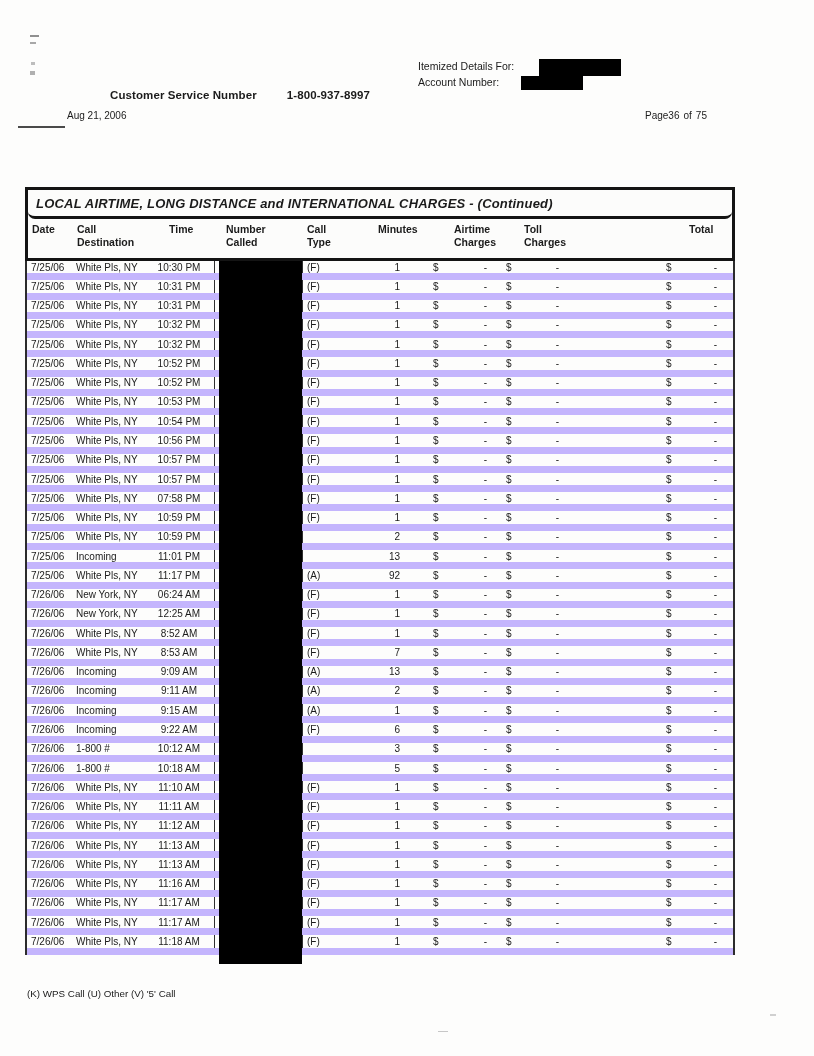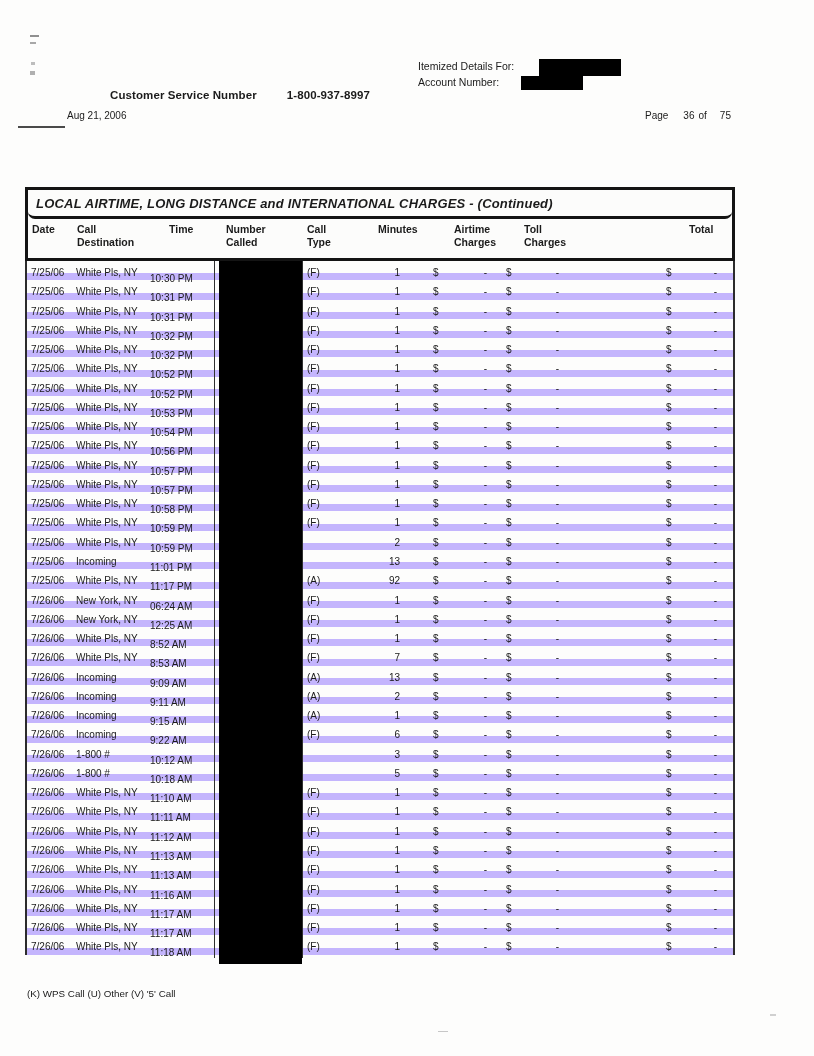--- a/index.html
+++ b/index.html
@@ -24,23 +24,23 @@
   
   .itemized-block{position:absolute;left:418px;top:58px;font-size:10.5px;line-height:16px;}
   .redact{position:absolute;background:#000;}
   .redact-name{left:539px;top:59px;width:82px;height:17px;}
   .redact-acct{left:521px;top:76px;width:62px;height:14px;}
   .csn-line{position:absolute;left:67px;top:89px;font-size:11.5px;font-weight:bold;letter-spacing:.1px;margin-left:43px;}
   .csn-line .phone{margin-left:30px;}
   .stmt-date{position:absolute;left:67px;top:110px;font-size:10px;}
   .page-line{position:absolute;left:645px;top:110px;font-size:10px;}
   .page-line span{display:inline-block;}
-  .page-line .pno{margin-left:15px;}
+  .page-line .pno{}
   .page-line .pof{margin-left:4px;}
-  .page-line .ptot{margin-left:13px;}
+  .page-line .ptot{margin-left:4px;}
 
   
   .bill-table{position:absolute;left:25px;top:187px;width:710px;}
   .grid{display:grid;grid-template-columns:45px 78px 64px 88px 75px 30px 90px 80px 1fr;}
   .thead-box{border:3px solid #141414;box-sizing:border-box;background:#fcfcfb;}
   .title-row{
     font-size:13px;font-weight:bold;font-style:italic;
     padding:6px 8px 5px 8px;letter-spacing:.2px;
     border-bottom:3px solid #141414;white-space:nowrap;border-radius:7px;
   }
@@ -54,21 +54,21 @@
   .h-min{padding-left:0px;}
   .h-air{padding-left:46px;}
   .h-toll{padding-left:26px;}
   .h-total{padding-left:111px;}
 
   .tbody{position:relative;border-left:2px solid #2c2c2c;border-right:2px solid #2c2c2c;box-sizing:border-box;}
   .trow{height:19.28px;border-bottom:7px solid #c4b5fd;box-sizing:border-box;align-items:center;font-size:10px;}
   .c{white-space:nowrap;overflow:visible;}
   .c.date{padding-left:4px;}
   .c.dest{padding-left:4px;}
-  .c.time{text-align:left;padding-right:6px;margin-top:12px;}
+  .c.time{text-align:center;padding-right:6px;}
   .c.numcalled{border-left:1px solid #303030;height:100%;}
   .c.ctype{border-left:1px solid #303030;padding-left:4px;height:100%;display:flex;align-items:center;box-sizing:border-box;}
   .c.mins{text-align:right;padding-right:7px;}
   .c.chg{display:flex;justify-content:space-between;align-items:center;}
   .c.air{padding-left:26px;padding-right:10px;}
   .c.toll{padding-left:9px;padding-right:18px;}
   .c.tot{padding-left:89px;padding-right:16px;}
   .redact-col{
     position:absolute;left:192px;top:0;width:83px;height:703px;
     background:#000;z-index:5;
@@ -389,21 +389,21 @@
             <span class="amt">-</span>
           </div>
         <div class="c chg tot">
             <span class="sym">$</span>
             <span class="amt">-</span>
           </div>
       </div>
         <div class="trow grid">
         <div class="c date">7/25/06</div>
         <div class="c dest">White Pls, NY</div>
-        <div class="c time">10:58 PM</div>
+        <div class="c time">07:58 PM</div>
         <div class="c numcalled"></div>
         <div class="c ctype">(F)</div>
         <div class="c mins">1</div>
         <div class="c chg air">
             <span class="sym">$</span>
             <span class="amt">-</span>
           </div>
         <div class="c chg toll">
             <span class="sym">$</span>
             <span class="amt">-</span>

